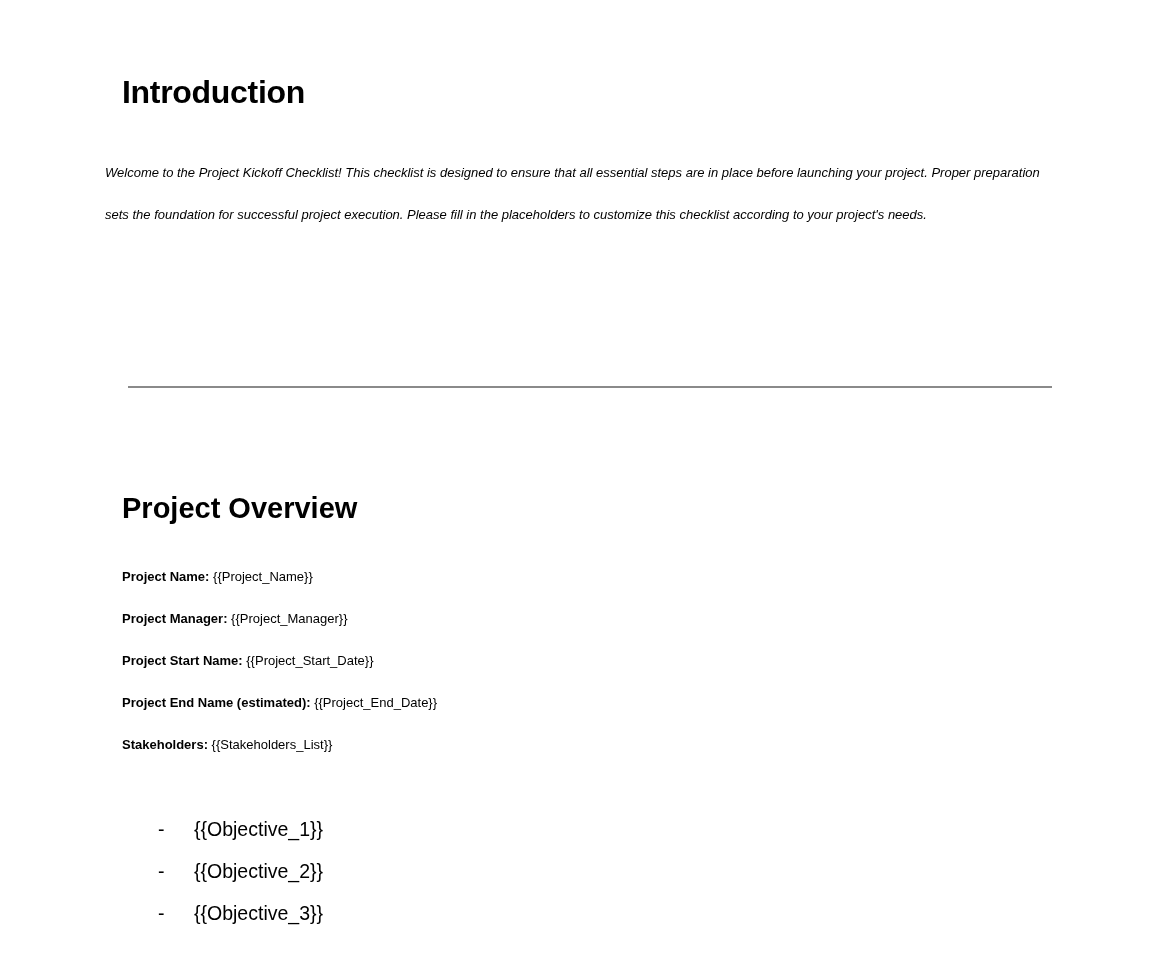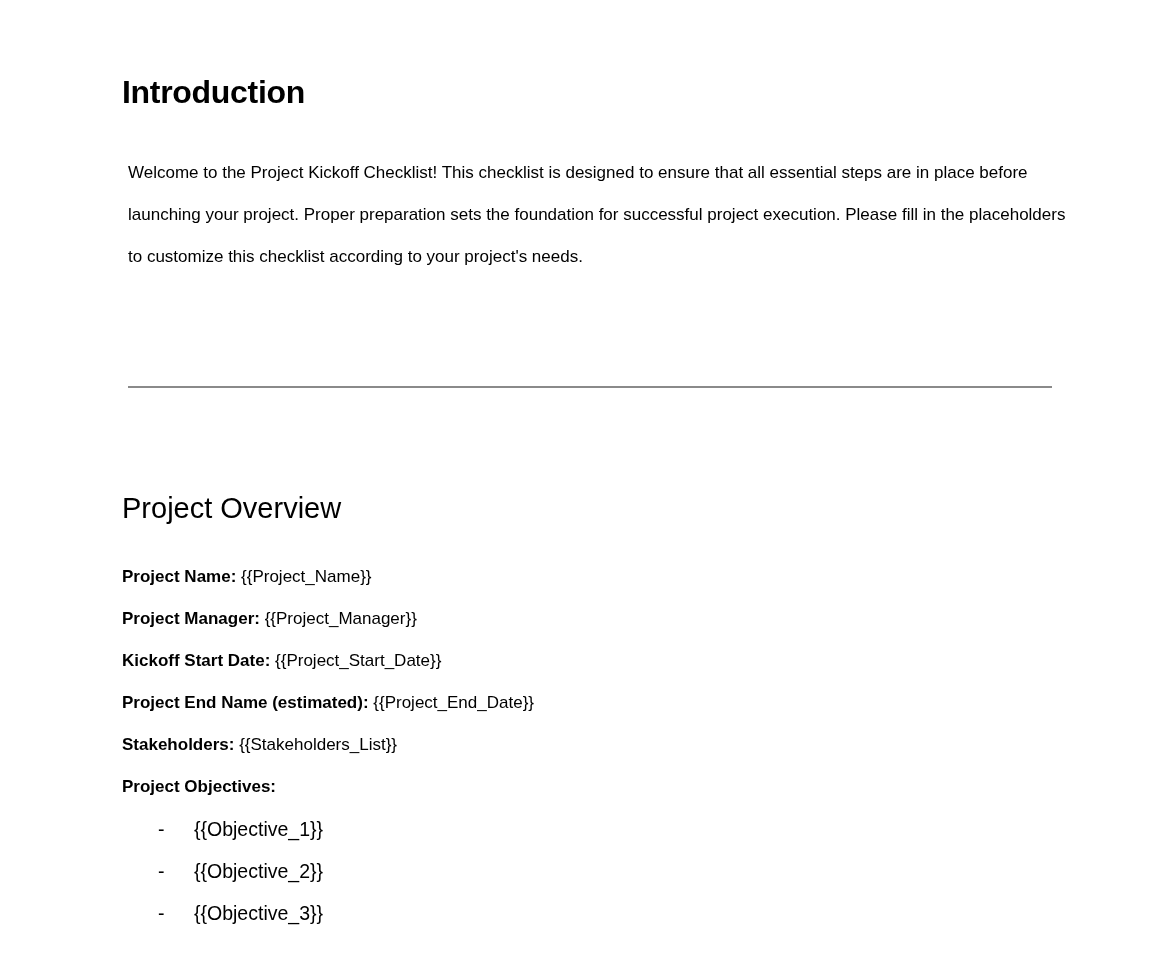--- a/index.html
+++ b/index.html
@@ -1,42 +1,41 @@
 <!DOCTYPE html>
 <html><head>
 <meta charset="utf-8">
 <style>
   html, body { margin:0; padding:0; background:#fff; }
   body { width:1168px; height:968px; position:relative; overflow:hidden; font-family:"Liberation Sans", sans-serif; color:#000; }
   .h1 { position:absolute; left:122px; top:74px; font-size:32px; font-weight:bold; letter-spacing:-0.3px; }
-  .intro { position:absolute; left:128px; top:152px; width:940px; font-size:17px; line-height:42px; }
+  .intro { position:absolute; left:105px; top:152px; width:940px; font-size:13px; line-height:42px;font-style:italic; }
   .rule { position:absolute; left:128px; top:386px; width:924px; height:2px; background:#8a8a8a; }
-  .h2 { position:absolute; left:122px; top:492px; font-size:29px; font-weight:normal; }
-  .fields { position:absolute; left:122px; top:556px; font-size:17px; line-height:42px; }
+  .h2 { position:absolute; left:122px; top:492px; font-size:29px; font-weight:bold; }
+  .fields { position:absolute; left:122px; top:556px; font-size:13px; line-height:42px; }
   .fields div { white-space:nowrap; }
   .fields b { font-weight:bold; }
   .objectives { position:absolute; left:122px; top:808px; font-size:19.5px; line-height:42px; }
   .obj { display:flex; }
   .obj .dash { width:72px; padding-left:36px; box-sizing:border-box; }
 </style>
 </head>
 <body>
 
 <div class="h1">Introduction</div>
 <div class="intro">Welcome to the Project Kickoff Checklist! This checklist is designed to ensure that all essential steps are in place before launching your project. Proper preparation sets the foundation for successful project execution. Please fill in the placeholders to customize this checklist according to your project's needs.</div>
 <div class="rule"></div>
 <div class="h2">Project Overview</div>
 
 <div class="fields">
   <div><b>Project Name:</b> <span>{{Project_Name}}</span></div>
   <div><b>Project Manager:</b> <span>{{Project_Manager}}</span></div>
-  <div><b>Kickoff Start Date:</b> <span>{{Project_Start_Date}}</span></div>
+  <div><b>Project Start Name:</b> <span>{{Project_Start_Date}}</span></div>
   <div><b>Project End Name (estimated):</b> <span>{{Project_End_Date}}</span></div>
   <div><b>Stakeholders:</b> <span>{{Stakeholders_List}}</span></div>
-  <div><b>Project Objectives:</b></div>
 </div>
 
 <div class="objectives">
   <div class="obj">
       <span class="dash">-</span>
       <span>{{Objective_1}}</span>
     </div>
   <div class="obj">
       <span class="dash">-</span>
       <span>{{Objective_2}}</span>

